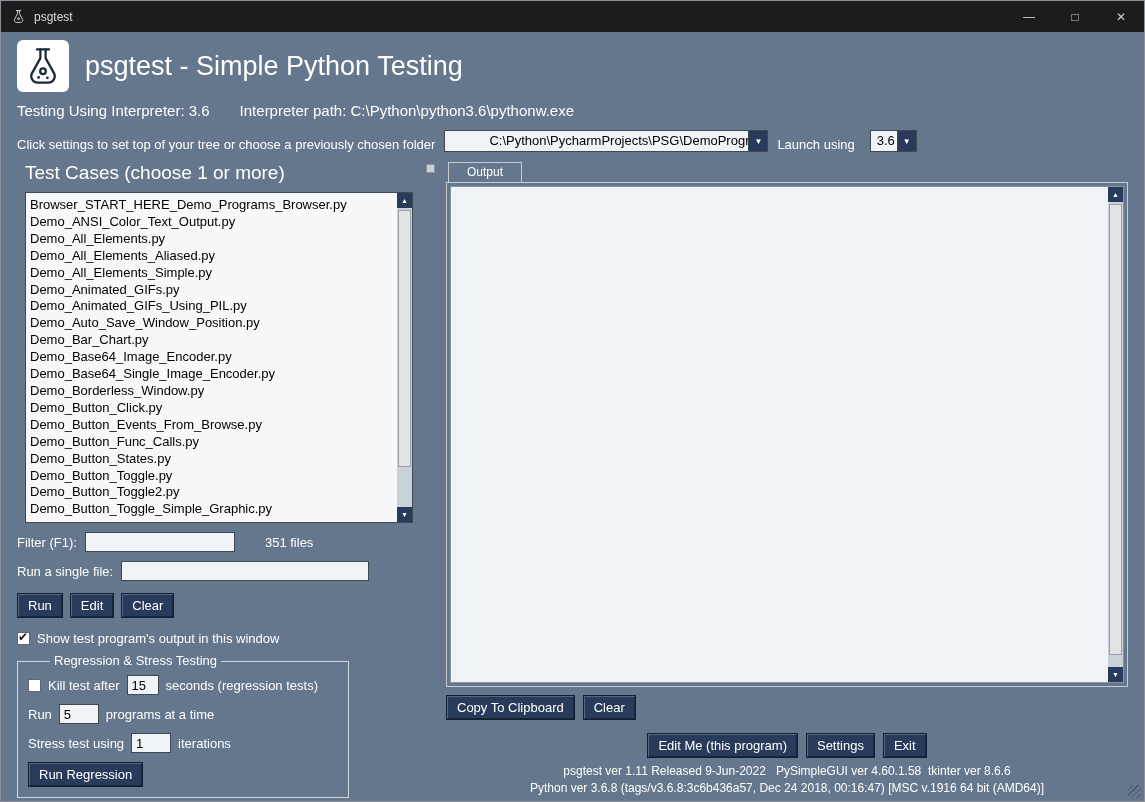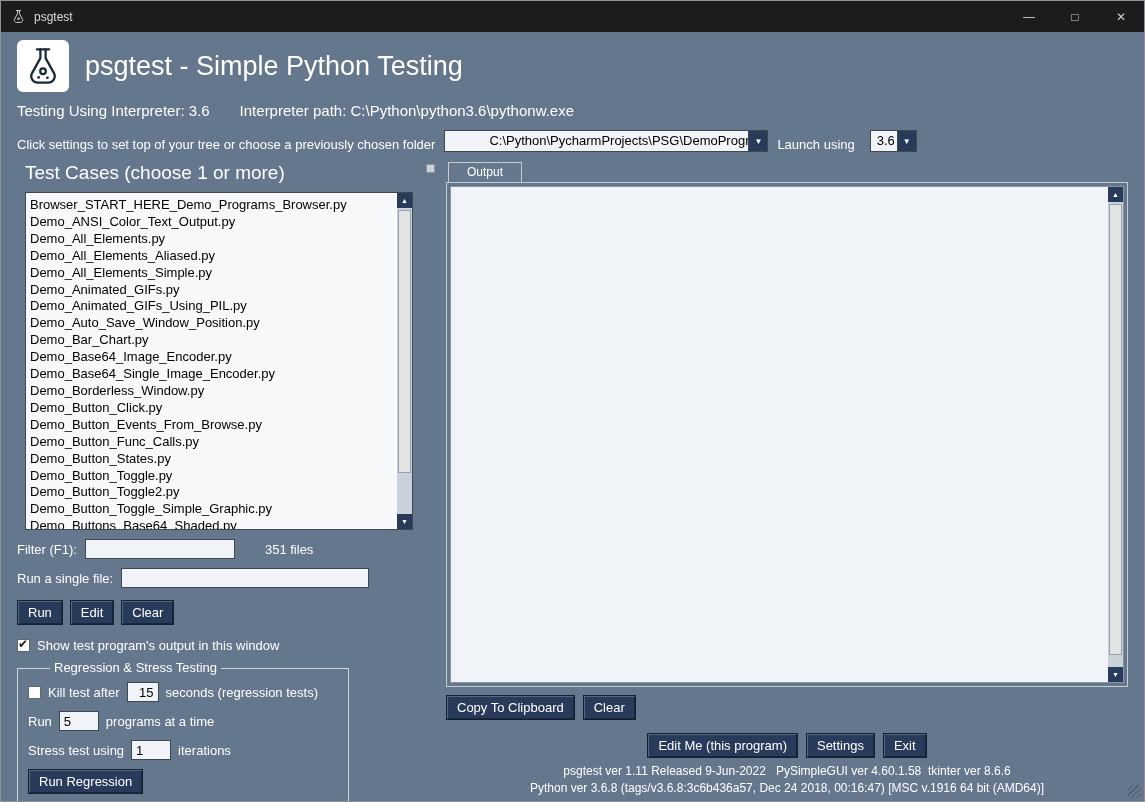--- a/index.html
+++ b/index.html
@@ -75,21 +75,21 @@
 
   .check-row { display:flex; align-items:center; gap:7px; font-size:13px; margin-top:13px; }
   .checkbox { width:13px; height:13px; flex:none; background:#fff; border:1px solid #5d6872; position:relative; }
   .checkbox.checked::after { content:"✔"; position:absolute; top:-3px; left:0; font-size:12px; color:#161616; }
 
   .frame { margin-top:15px; width:332px; border:1px solid #cfd6dd; position:relative;
            padding:13px 10px 10px; }
   .frame-title { position:absolute; top:-9px; left:8px; background:#64778d; padding:0 4px; font-size:13px;margin-left:24px; }
   .frame-row { display:flex; align-items:center; gap:7px; font-size:13px; margin-top:9px; }
   .frame-row:first-of-type { margin-top:0; }
-  .num-input { width:32px; text-align:right; }
+  .num-input { width:32px; text-align:left; }
   .num-wide  { width:40px; }
 
   
   .right-col { flex:1; min-width:0; display:flex; flex-direction:column; margin-left:9px; }
   .tab { align-self:flex-start; border:1px solid #c6ccd2; border-bottom:none;
          padding:2px 18px 3px; font-size:12px; margin-left:2px; background:#64778d; }
   .tab-content { flex:1; min-height:0; border:1px solid #c6ccd2; padding:3px; display:flex; }
   .output-box { flex:1; display:flex; background:#f0f3f7; border:1px solid #8a949e; }
   .output-text { flex:1; font-size:13px; color:#000; padding:2px 4px; white-space:pre-wrap; }
 
@@ -175,21 +175,20 @@
               <div>Demo_Base64_Image_Encoder.py</div>
               <div>Demo_Base64_Single_Image_Encoder.py</div>
               <div>Demo_Borderless_Window.py</div>
               <div>Demo_Button_Click.py</div>
               <div>Demo_Button_Events_From_Browse.py</div>
               <div>Demo_Button_Func_Calls.py</div>
               <div>Demo_Button_States.py</div>
               <div>Demo_Button_Toggle.py</div>
               <div>Demo_Button_Toggle2.py</div>
               <div>Demo_Button_Toggle_Simple_Graphic.py</div>
-              <div>Demo_Buttons_Base64_Shaded.py</div>
             </div>
           <div class="vscroll">
             <div class="scroll-btn">▲</div>
             <div class="scroll-track">
               <div class="scroll-thumb"></div>
             </div>
             <div class="scroll-btn">▼</div>
           </div>
         </div>
 

